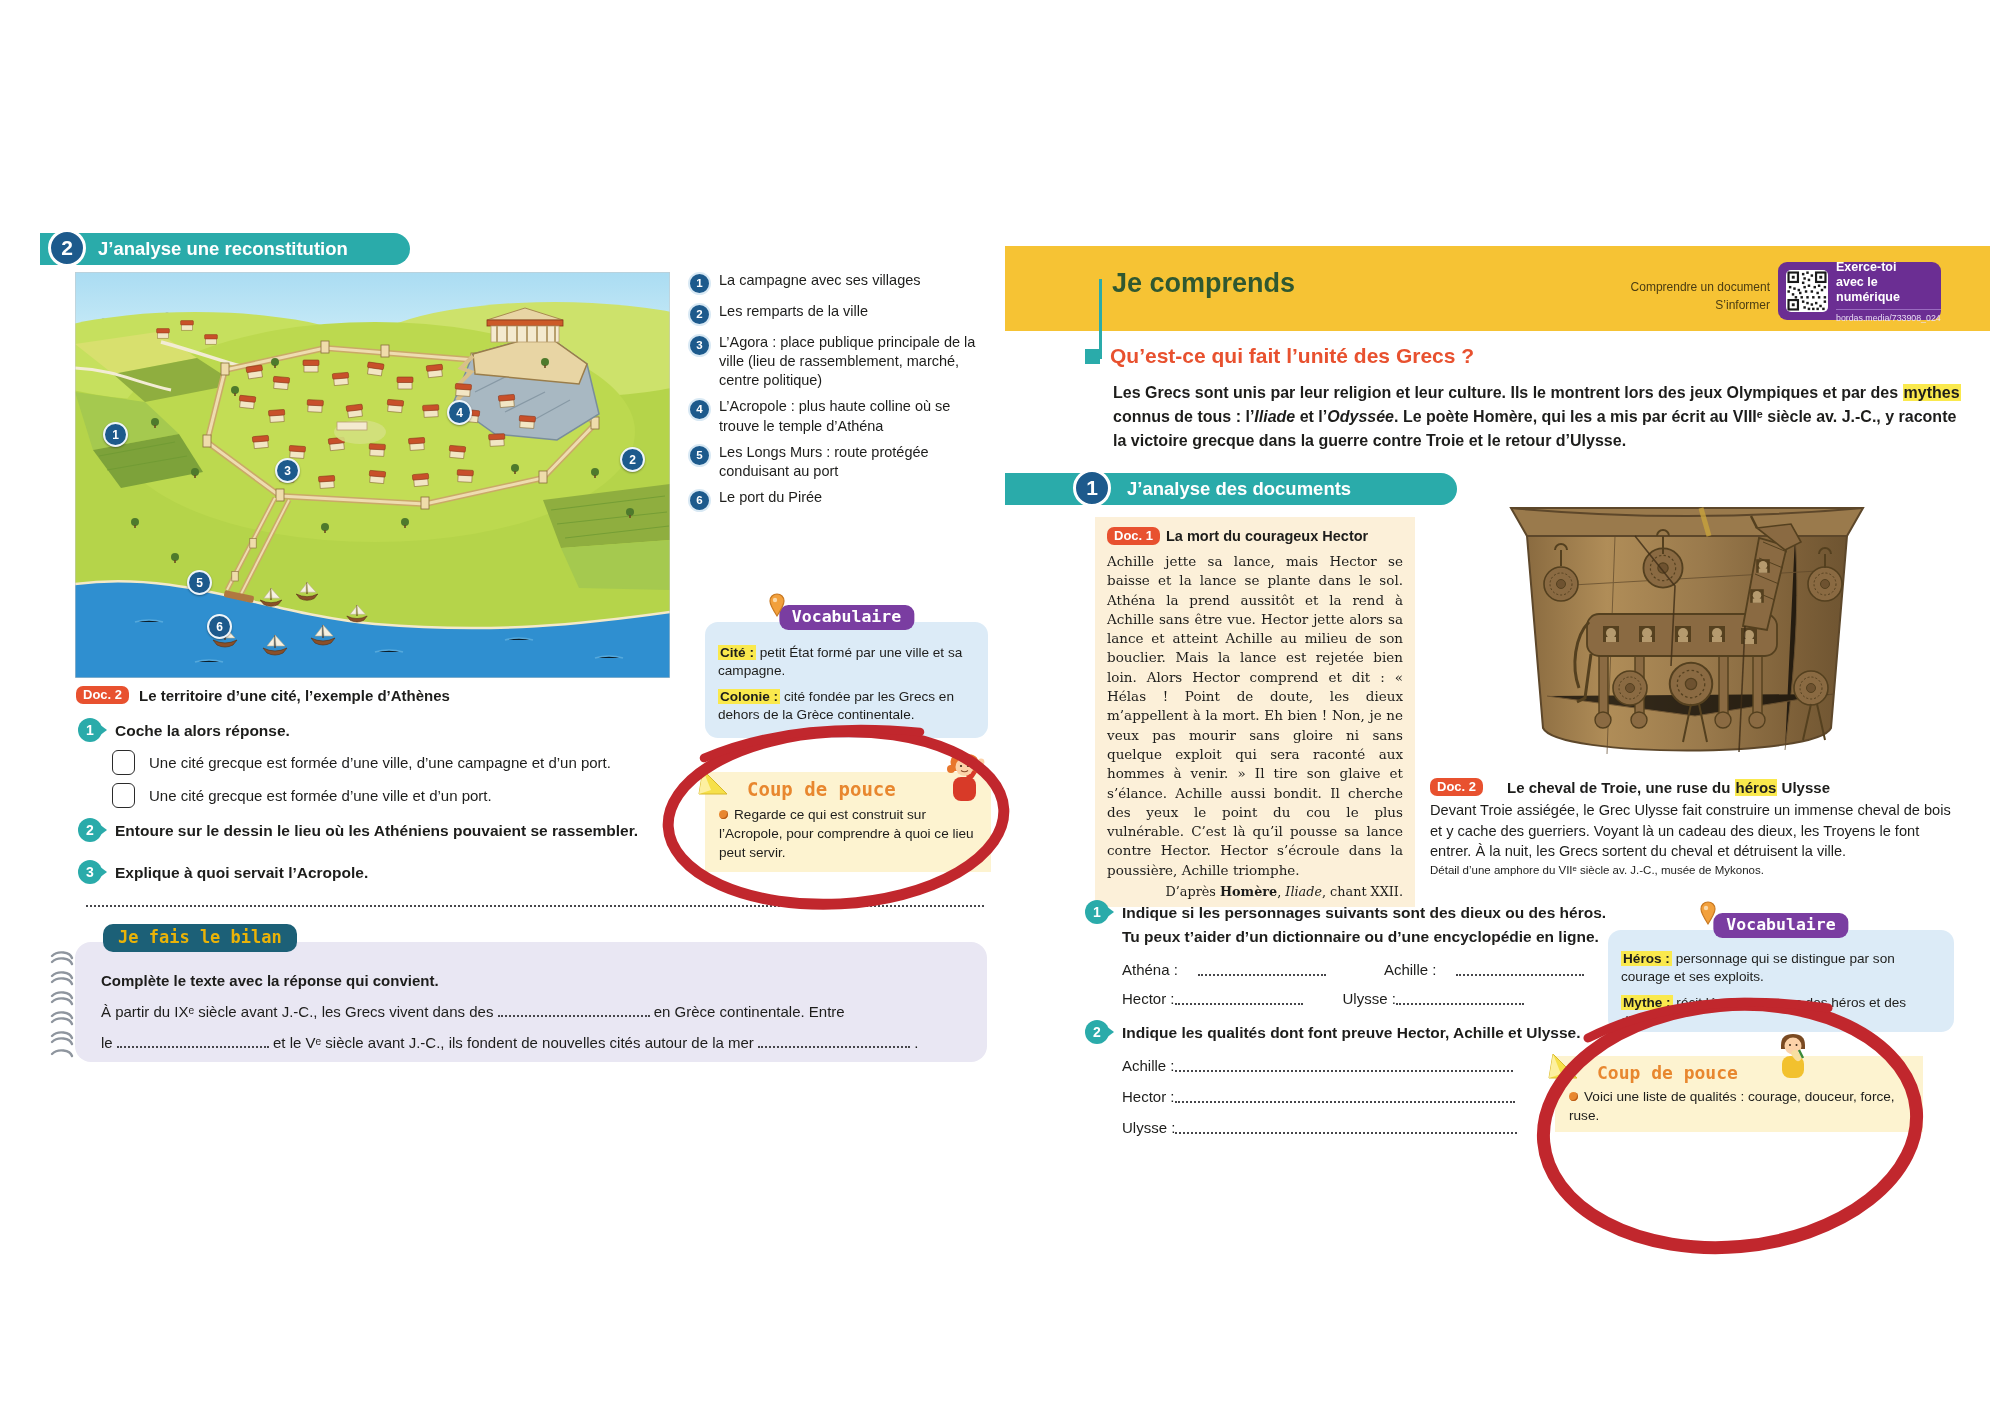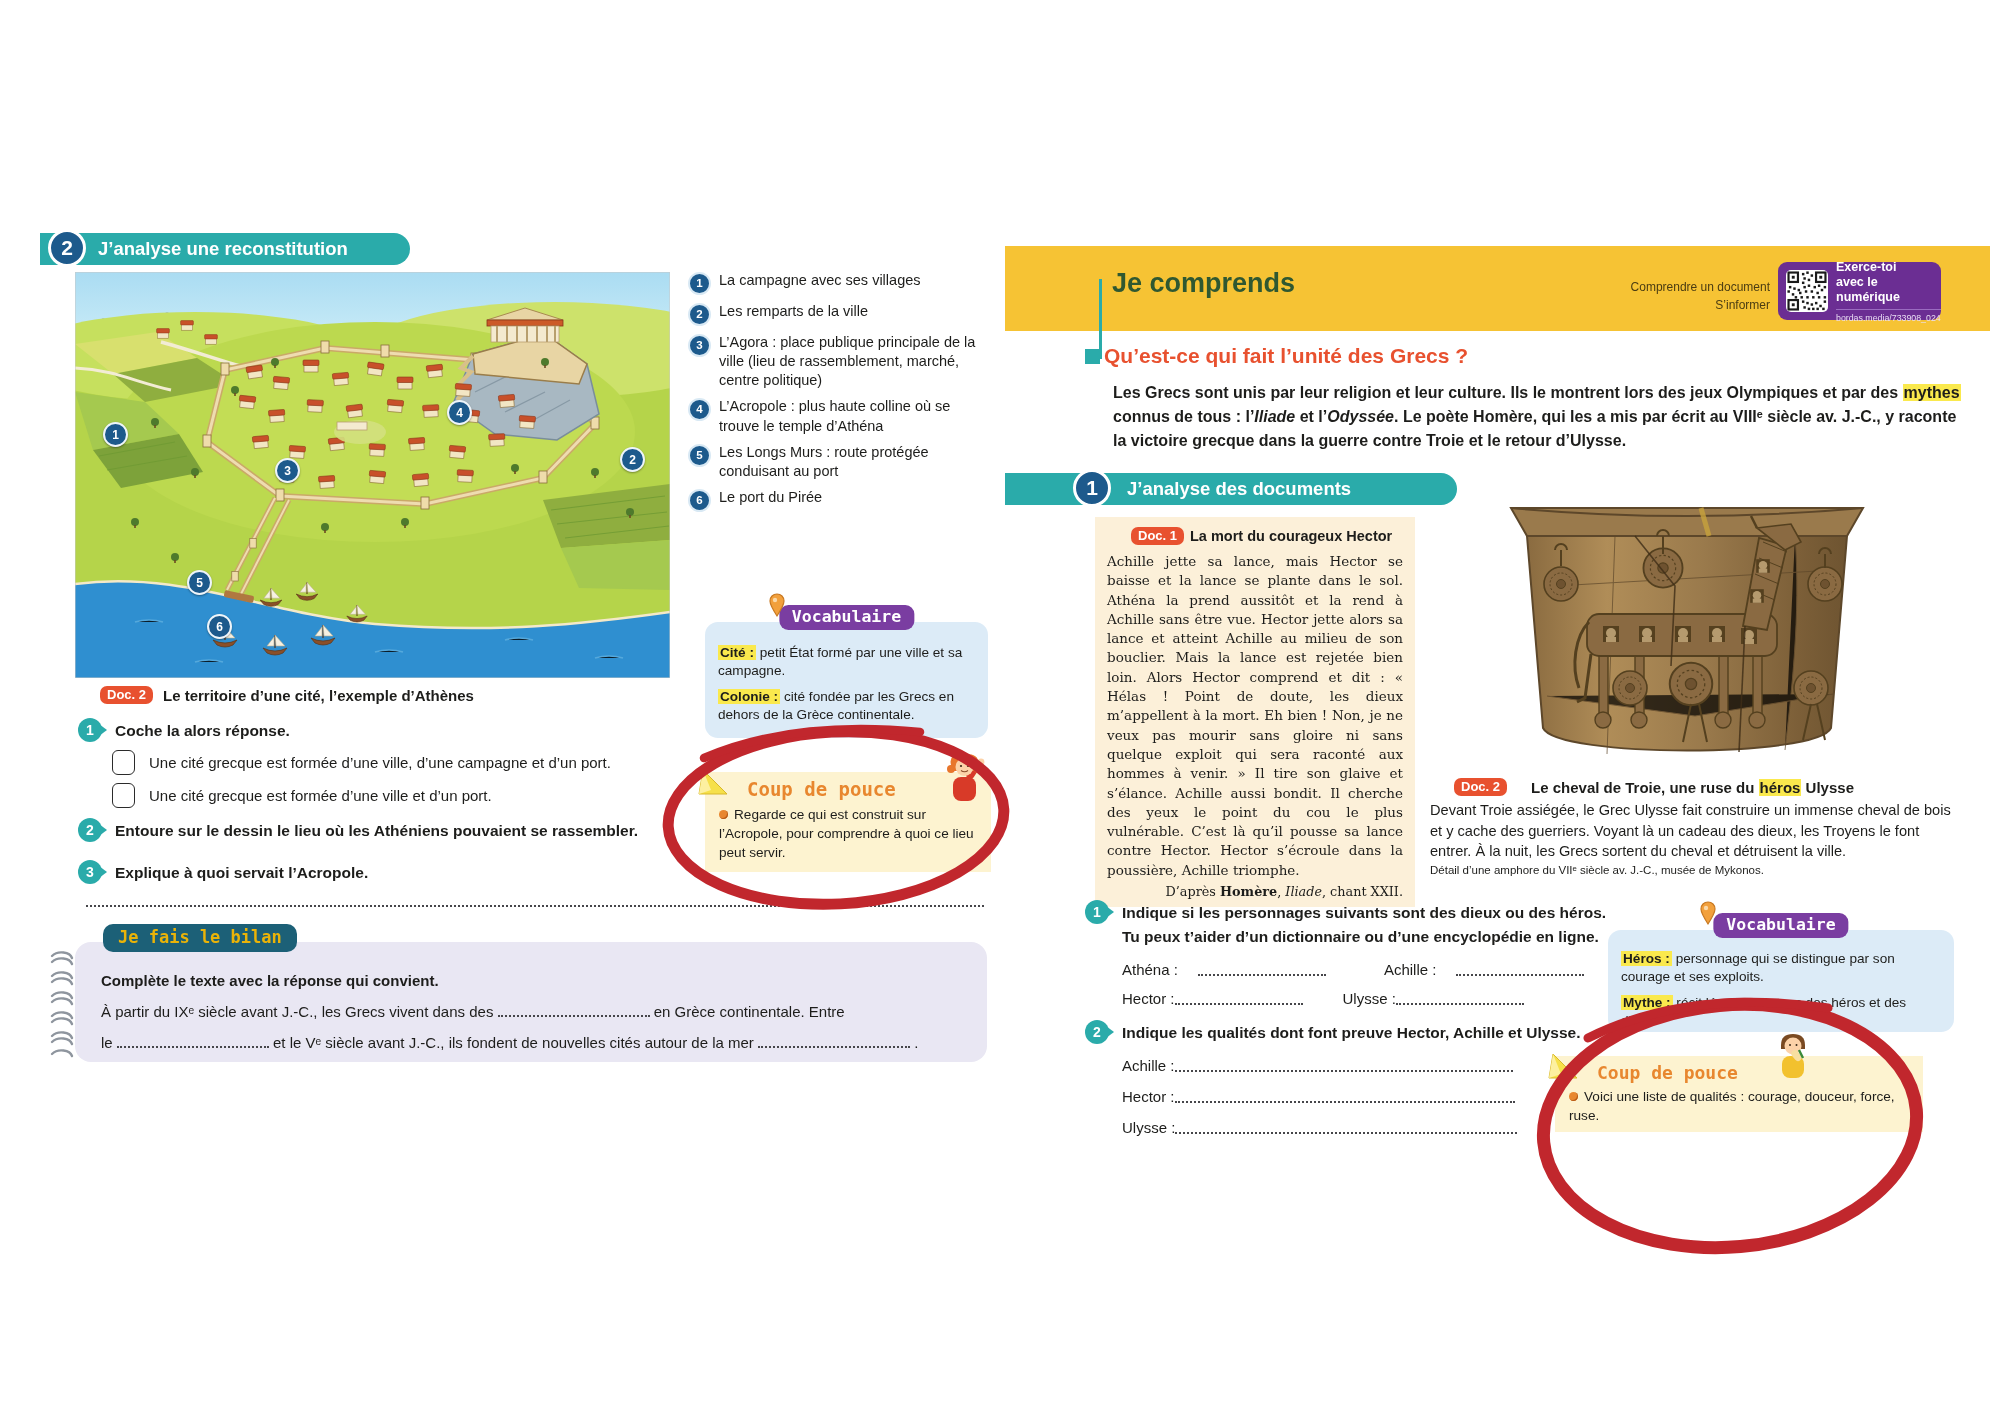--- a/index.html
+++ b/index.html
@@ -11,21 +11,21 @@
   .act-bar.square-left{border-radius:0 16px 16px 0;}
   .act-circle{position:absolute;top:-4px;width:38px;height:38px;border-radius:50%;background:#1d5a8c;
               border:3px solid #fff;color:#fff;font-weight:bold;font-size:21px;display:flex;align-items:center;justify-content:center;box-sizing:border-box;}
   .act-title{color:#fff;font-weight:bold;font-size:18.5px;white-space:nowrap;}
   
   .legend-item{display:flex;gap:8px;margin-bottom:7px;font-size:14.5px;line-height:1.32;}
   .lnum{width:19px;height:19px;border-radius:50%;background:#1d5a8c;color:#fff;font-weight:bold;font-size:11.5px;
         display:flex;align-items:center;justify-content:center;border:2px solid #d9e9f4;flex:0 0 auto;box-sizing:content-box;margin-top:1px;}
   
   .doc-badge{display:inline-block;background:#e8512f;color:#fff;font-weight:bold;font-size:13px;
-             padding:2px 7px 3px;border-radius:7px;line-height:1;margin-left:24px;}
+             padding:2px 7px 3px;border-radius:7px;line-height:1;}
   .doc-caption{font-weight:bold;font-size:15px;}
   
   .qnum{position:relative;width:24px;height:24px;border-radius:50%;background:#2aabaa;color:#fff;
         font-weight:bold;font-size:14px;display:flex;align-items:center;justify-content:center;flex:0 0 auto;}
   .qnum::after{content:"";position:absolute;left:100%;margin-left:-3px;top:50%;transform:translateY(-50%);
         border-top:6px solid transparent;border-bottom:6px solid transparent;border-left:8px solid #2aabaa;}
   .q-head{display:flex;gap:13px;align-items:flex-start;}
   .q-text{font-weight:bold;font-size:15.5px;line-height:1.4;padding-top:2px;}
   .opt-row{display:flex;gap:14px;align-items:center;margin:8px 0 0 34px;}
   .checkbox{width:21px;height:23px;border:1.7px solid #2b2b2b;border-radius:6px;background:#fff;flex:0 0 auto;}
@@ -49,21 +49,21 @@
                font-weight:bold;font-size:17px;padding:3px 15px 5px;border-radius:10px;white-space:nowrap;}
   .bilan-instr{font-weight:bold;font-size:15px;}
   .bilan-line{font-size:15px;margin-top:13px;}
   
   .banner{position:absolute;background:#f6c334;}
   .banner-title{font-size:27px;font-weight:bold;color:#2f5831;}
   .skills{font-size:12px;color:#4a3c12;text-align:right;line-height:1.5;}
   .qr-badge{position:absolute;background:#6b2e93;border-radius:9px;display:flex;align-items:center;padding:7px 8px;box-sizing:border-box;gap:8px;}
   .qr-text b{display:block;color:#fff;font-size:12.5px;line-height:1.2;}
   .qr-url{display:block;color:#e9dcf4;font-size:8.8px;margin-top:4px;border-top:1px solid #9a6cc0;padding-top:3px;}
-  .red-heading{display:flex;gap:4px;align-items:center;}
+  .red-heading{display:flex;gap:10px;align-items:center;}
   .red-heading .sq{width:15px;height:15px;background:#2aabaa;flex:0 0 auto;}
   .red-heading .txt{color:#e8512f;font-weight:bold;font-size:21px;}
   .intro{font-size:16px;font-weight:bold;line-height:1.5;width:860px;}
   .hl{background:#fae94d;padding:0 1px;}
   .it{font-style:italic;}
   .bd{font-weight:bold;}
   
   .doc1-box{position:absolute;background:#fcf0d9;padding:10px 12px 8px;box-sizing:border-box;}
   .doc1-title{font-weight:bold;font-size:14.5px;margin-left:6px;}
   .doc1-body{font-family:"DejaVu Serif",serif;font-size:13.5px;line-height:1.43;text-align:justify;margin-top:7px;}

